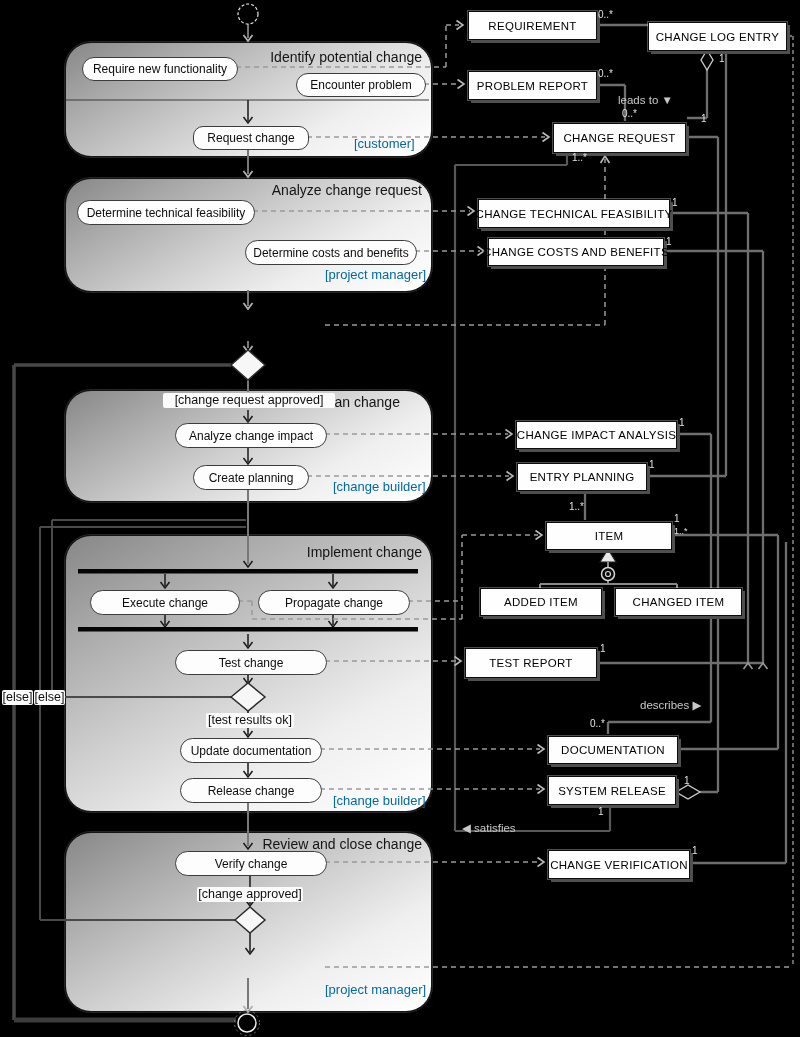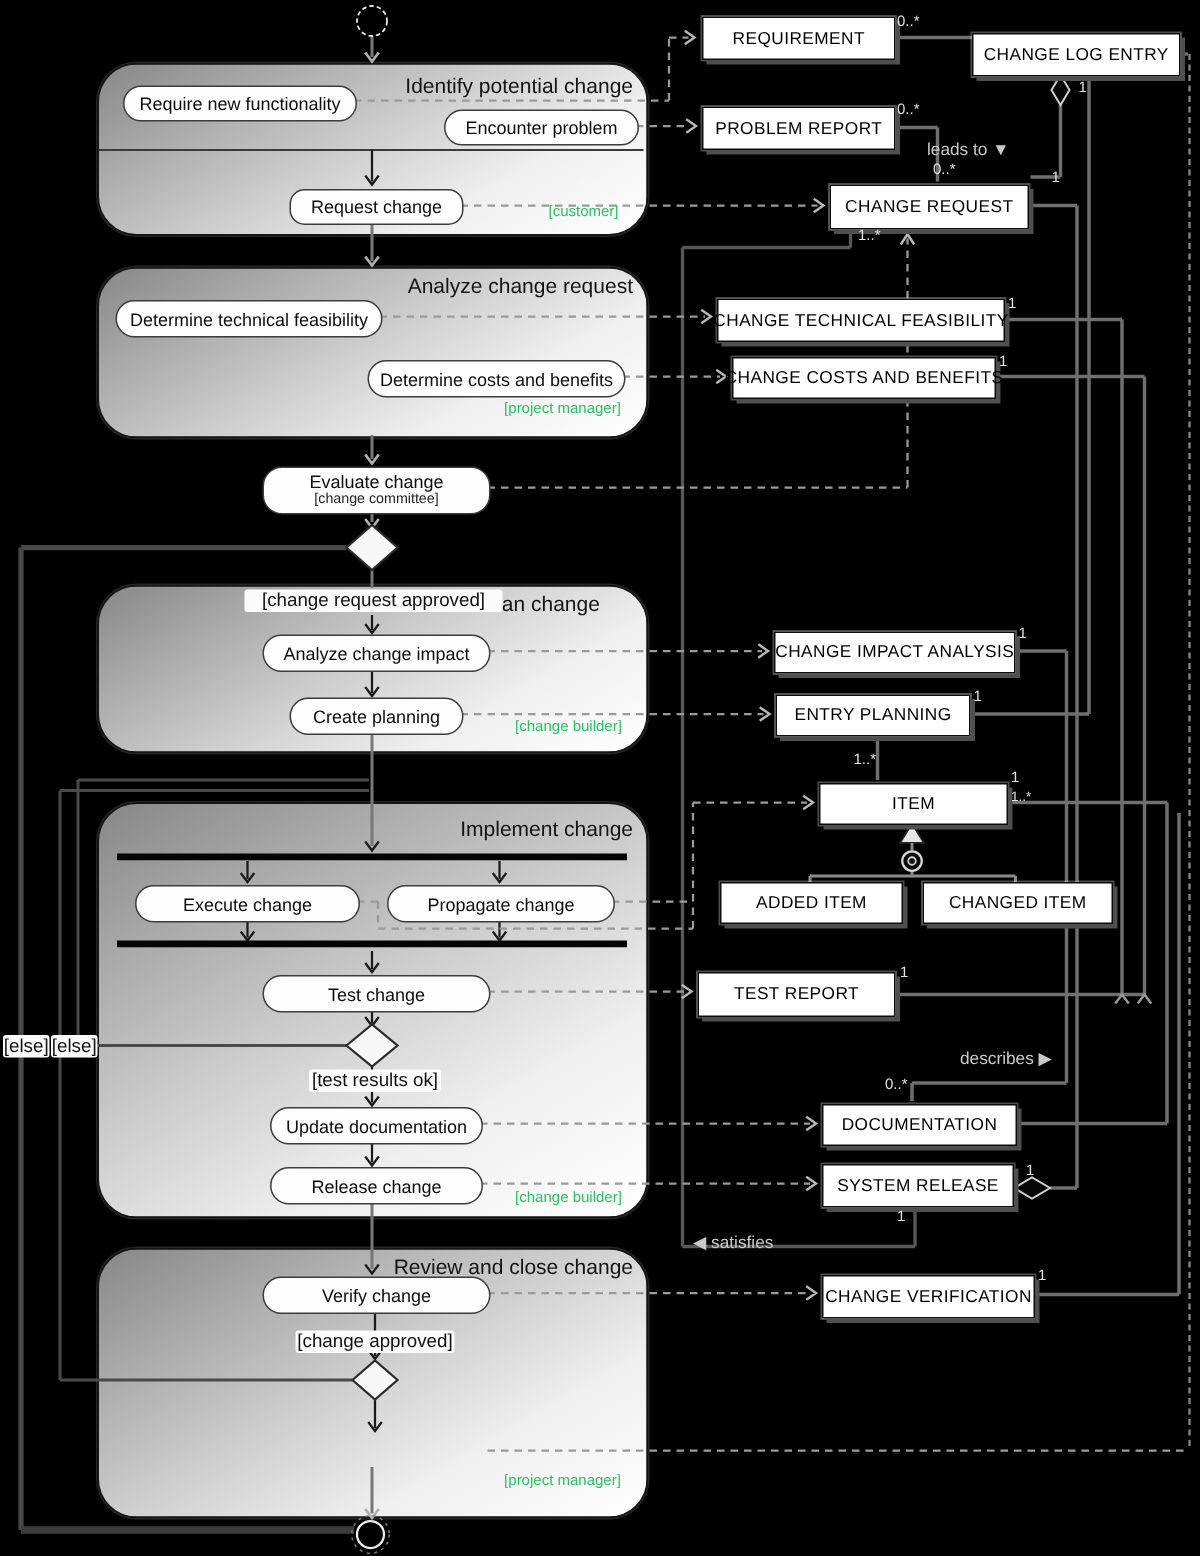--- a/index.html
+++ b/index.html
@@ -11,21 +11,21 @@
   #wires{position:absolute;left:0;top:0;z-index:2;}
   .pill{position:absolute;background:#fdfdfd;border:1.4px solid #3c3c3c;border-radius:13px;
         display:flex;align-items:center;justify-content:center;font-size:12px;color:#0d0d0d;
         white-space:nowrap;z-index:3;}
   .pill2{flex-direction:column;line-height:1.1;}
   .pill2 .sub{font-size:9.5px;color:#222;}
   .entity{position:absolute;background:#fefefe;border:1.6px solid #0c0c0c;display:flex;align-items:center;
           justify-content:center;font-size:11.5px;letter-spacing:.3px;color:#000;white-space:nowrap;z-index:3;
           box-shadow:3px 3px 0 #4f4f4f,0 0 0 1px rgba(255,255,255,.3);}
   .phase-title{position:absolute;font-size:14px;color:#141414;text-align:right;z-index:3;white-space:nowrap;}
-  .role{position:absolute;font-size:10px;color:#22c55e;text-align:center;z-index:3;white-space:nowrap;}
+  .role{position:absolute;font-size:13px;color:#0369a1;text-align:left;z-index:3;white-space:nowrap;}
   .chip{position:absolute;background:#fbfbfb;font-size:12.5px;color:#101010;text-align:center;z-index:3;
         border-radius:2px;line-height:15px;white-space:nowrap;}
   .mult{position:absolute;font-size:10px;color:#e2e2e2;z-index:4;white-space:nowrap;}
   .mult.sm{font-size:9px;}
   .assoc{position:absolute;font-size:11.5px;color:#c9c9c9;z-index:4;white-space:nowrap;}
 </style>
 </head>
 <body>
 
 <div id="stage">
@@ -160,24 +160,20 @@
     </div>
   <div class="pill" style="left:193px;top:126px;width:114px;height:22px;border-radius:10px;">
       <span>Request change</span>
     </div>
   <div class="pill" style="left:77px;top:200px;width:176px;height:23px;">
       <span>Determine technical feasibility</span>
     </div>
   <div class="pill" style="left:245px;top:240px;width:170px;height:23px;">
       <span>Determine costs and benefits</span>
     </div>
-  <div class="pill pill2" style="left:175px;top:311px;width:150px;height:30px;">
-    <span>Evaluate change</span>
-    <span class="sub">[change committee]</span>
-  </div>
   <div class="pill" style="left:175px;top:423px;width:150px;height:23px;text-align:center;">
       <span>Analyze change impact</span>
     </div>
   <div class="pill" style="left:193px;top:465px;width:114px;height:23px;">
       <span>Create planning</span>
     </div>
   <div class="pill" style="left:90px;top:590px;width:148px;height:23px;">
       <span>Execute change</span>
     </div>
   <div class="pill" style="left:258px;top:590px;width:150px;height:23px;">

